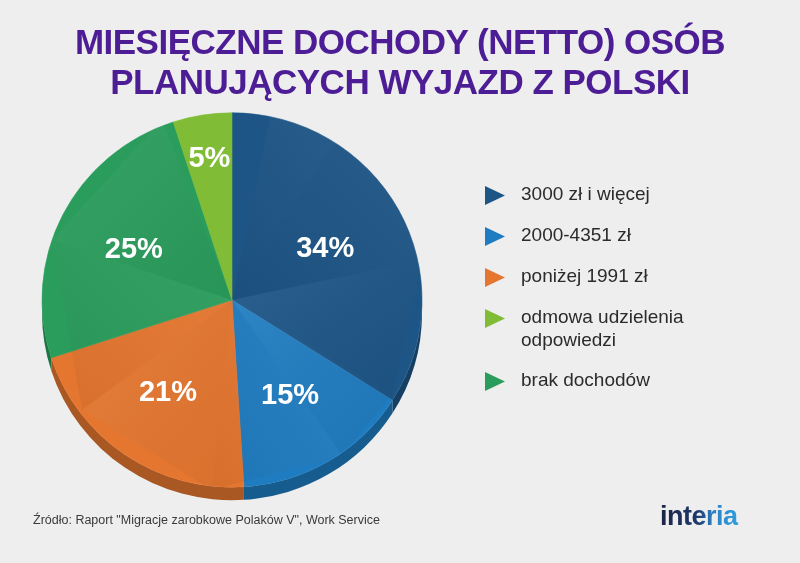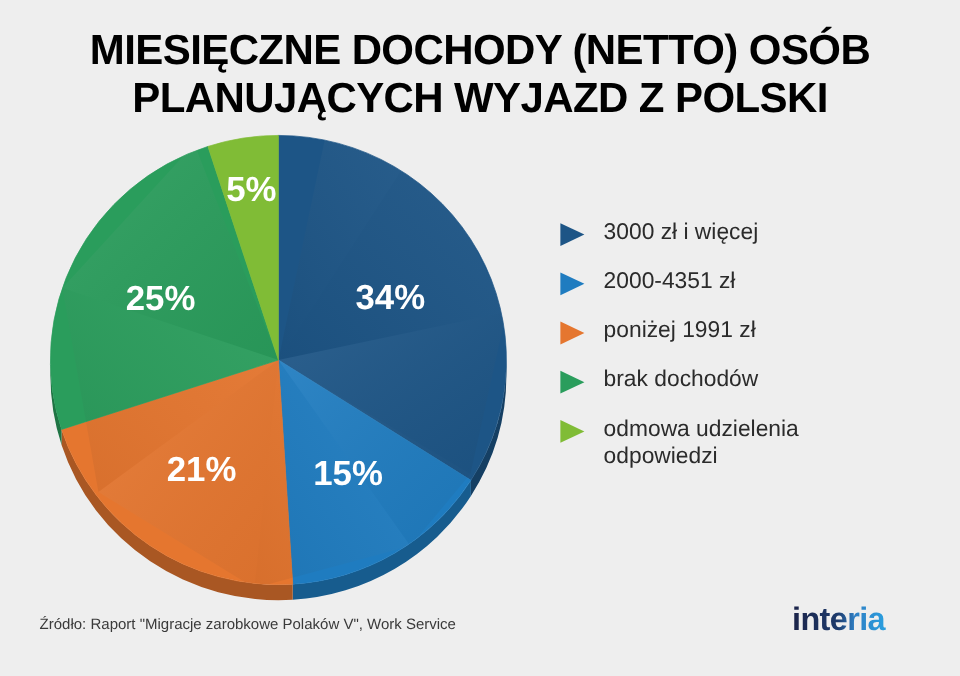--- a/index.html
+++ b/index.html
@@ -10,21 +10,21 @@
     position:relative;
     overflow:hidden;
   }
 
   
   #title {
     position:absolute;
     left:0; top:22px;
     width:800px;
     text-align:center;
-    color:#000000;
+    color:#4c1d95;
     font-family:"Liberation Sans", sans-serif;
     font-weight:bold;
     font-size:35px;
     line-height:40px;
     letter-spacing:-0.5px;
     white-space:pre-line;
     text-transform:uppercase;
   }
 
   
@@ -40,21 +40,21 @@
     font-weight:bold;
     font-size:29px;
     fill:#ffffff;
     text-anchor:middle;
     dominant-baseline:middle;
   }
 
   
   #legend {
     position:absolute;
-    left:466px; top:182px;
+    left:484px; top:182px;
     width:300px;
   }
   .legend-item {
     display:flex;
     align-items:flex-start;
     margin-bottom:17px;
   }
   .legend-marker {
     flex:0 0 auto;
     width:22px; height:21px;
@@ -163,31 +163,31 @@
 
   <div class="legend-item">
     <svg class="legend-marker" viewBox="0 0 22 21">
       <polygon points="1,1 21,10.5 1,20" fill="#e5762f"></polygon>
     </svg>
     <span class="legend-label">poniżej 1991 zł</span>
   </div>
 
   <div class="legend-item">
     <svg class="legend-marker" viewBox="0 0 22 21">
-      <polygon points="1,1 21,10.5 1,20" fill="#2a9d5c"></polygon>
-    </svg>
-    <span class="legend-label">brak dochodów</span>
-  </div>
-
-  <div class="legend-item">
-    <svg class="legend-marker" viewBox="0 0 22 21">
       <polygon points="1,1 21,10.5 1,20" fill="#80bc36"></polygon>
     </svg>
     <span class="legend-label">odmowa udzielenia
 odpowiedzi</span>
+  </div>
+
+  <div class="legend-item">
+    <svg class="legend-marker" viewBox="0 0 22 21">
+      <polygon points="1,1 21,10.5 1,20" fill="#2a9d5c"></polygon>
+    </svg>
+    <span class="legend-label">brak dochodów</span>
   </div>
 
 </div>
 
 <div id="source">Źródło: Raport "Migracje zarobkowe Polaków V", Work Service</div>
 
 <svg id="logo" viewBox="0 0 120 36">
   <defs>
     <linearGradient id="logoGrad" x1="0" y1="0" x2="1" y2="0">
       <stop offset="0%" stop-color="#1c2449"></stop>

